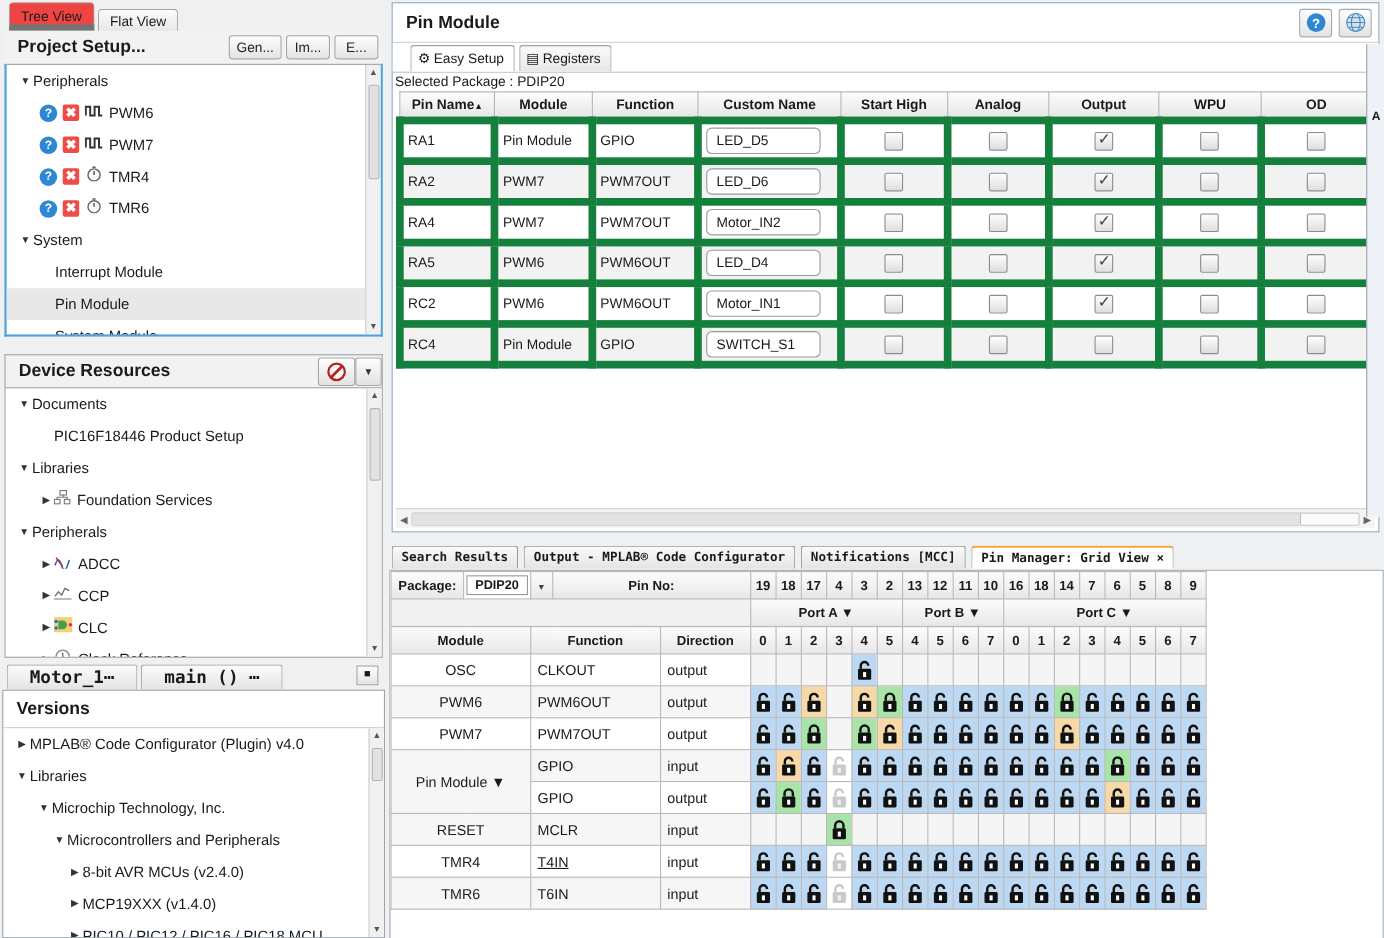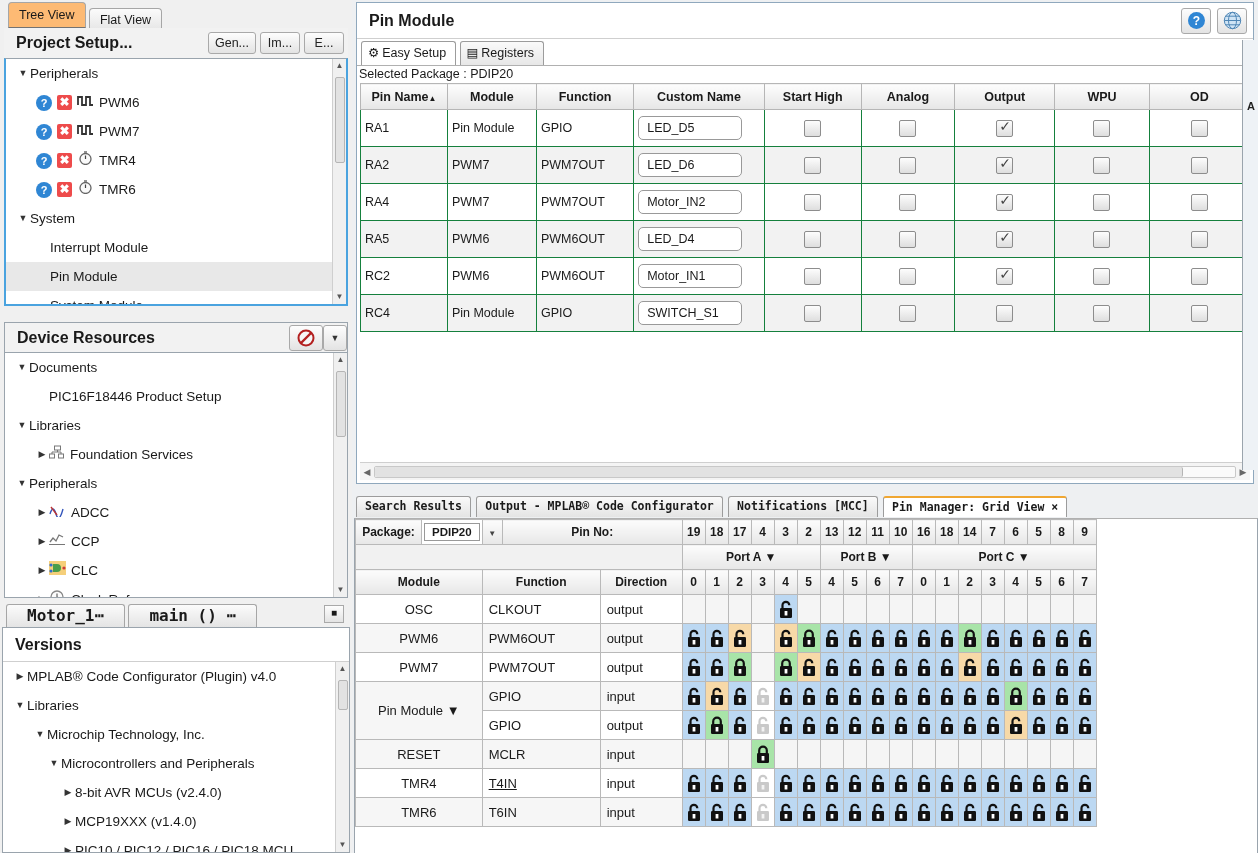--- a/index.html
+++ b/index.html
@@ -17,21 +17,21 @@
   
   .left-col { position:absolute; left:0; top:0; width:352px; height:853px; background:#f0f0f0; }
 
   
   .tabstrip { position:relative; height:28px; background:#f0f0f0; padding-left:8px; }
   .tabstrip .tb {
     display:inline-block; height:24px; line-height:22px; padding:0 10px; margin-top:8px;
     border:1px solid #a6a6a6; border-bottom:none; border-radius:4px 4px 0 0;
     background:linear-gradient(#fbfbfb,#e4e4e4); font-size:12.5px; vertical-align:top;
   }
-  .tabstrip .tb.active { background:#fdba74; height:26px; line-height:24px; margin-top:2px; border-bottom:1px solid #737373; position:relative; z-index:3;}
+  .tabstrip .tb.active { background:#ef4444; height:26px; line-height:24px; margin-top:2px; border-bottom:6px solid #737373; position:relative; z-index:3;}
   .panel-title-row { display:flex; align-items:center; height:30px; background:#f2f2f2; }
   .panel-title { font-weight:bold; font-size:16px; padding-left:12px; white-space:nowrap; overflow:hidden; flex:1 1 auto;}
   .btn-sm {
     height:22px; min-width:40px; margin-right:4px; padding:0 6px;
     border:1px solid #a9a9a9; border-radius:3px;
     background:linear-gradient(#fdfdfd,#e3e3e3); font-size:12.5px; line-height:20px; text-align:center; color:#222;
   }
   .btn-icon {
     width:34px; height:26px; border:1px solid #a9a9a9; border-radius:3px;
     background:linear-gradient(#fdfdfd,#e3e3e3); display:flex; align-items:center; justify-content:center;
@@ -62,33 +62,33 @@
 
   
   .right-col { position:absolute; left:352px; top:0; width:906px; height:853px; }
 
   .mod-win { position:absolute; left:4px; top:2px; width:898px; height:482px; background:#fff; border:1px solid #8fa8bd; }
   .mod-head { height:36px; display:flex; align-items:center; border-bottom:1px solid #cfcfcf;}
   .mod-head .t { font-size:16px; font-weight:bold; padding-left:12px; flex:1 1 auto;}
   .circ-btn { width:30px;height:26px;margin-right:6px;border:1px solid #a9a9a9;border-radius:3px;
               background:linear-gradient(#fdfdfd,#e3e3e3); display:flex;align-items:center;justify-content:center;}
 
-  .sub-tabs { height:26px; padding-left:4px; background:#fff; position:relative;}
+  .sub-tabs { height:26px; padding-left:16px; background:#fff; position:relative;}
   .sub-tab { display:inline-block; height:24px; line-height:22px; padding:0 9px 0 6px; margin-top:2px;
     border:1px solid #9c9c9c; border-bottom:none; border-radius:3px 3px 0 0;
     background:linear-gradient(#fafafa,#e7e7e7); font-size:12.5px; vertical-align:top;}
   .sub-tab.active { background:#fff; }
   .pkg-line { font-size:12.5px; padding:1px 0 2px 2px; }
 
   table.pintab { border-collapse:collapse; table-layout:fixed; width:890px; font-size:12.5px;}
   table.pintab th {
     background:linear-gradient(#fdfdfd,#e6e6e6); border:1px solid #b6b6b6; height:26px;
     font-weight:bold; font-size:12.5px; color:#1a1a1a;
   }
-  table.pintab td { border:1px solid #15803d; height:37px; padding:0 4px; }
+  table.pintab td { border:7px solid #15803d; height:37px; padding:0 4px; }
   table.pintab tr.alt td { background:#f2f2f2; }
   .cname {
     display:inline-block; border:1px solid #999; border-radius:5px; background:#fff;
     padding:4px 8px; font-size:12.5px; min-width:104px;
   }
   .cb { width:17px;height:17px;border:1px solid #8d8d8d;border-radius:2px;
         background:linear-gradient(#fdfdfd,#dedede); margin:0 auto; position:relative;}
   .cb.on::after { content:"✓"; position:absolute; left:2px; top:-3px; font-size:14px; color:#444;}
   .tdc { text-align:center; }
 

